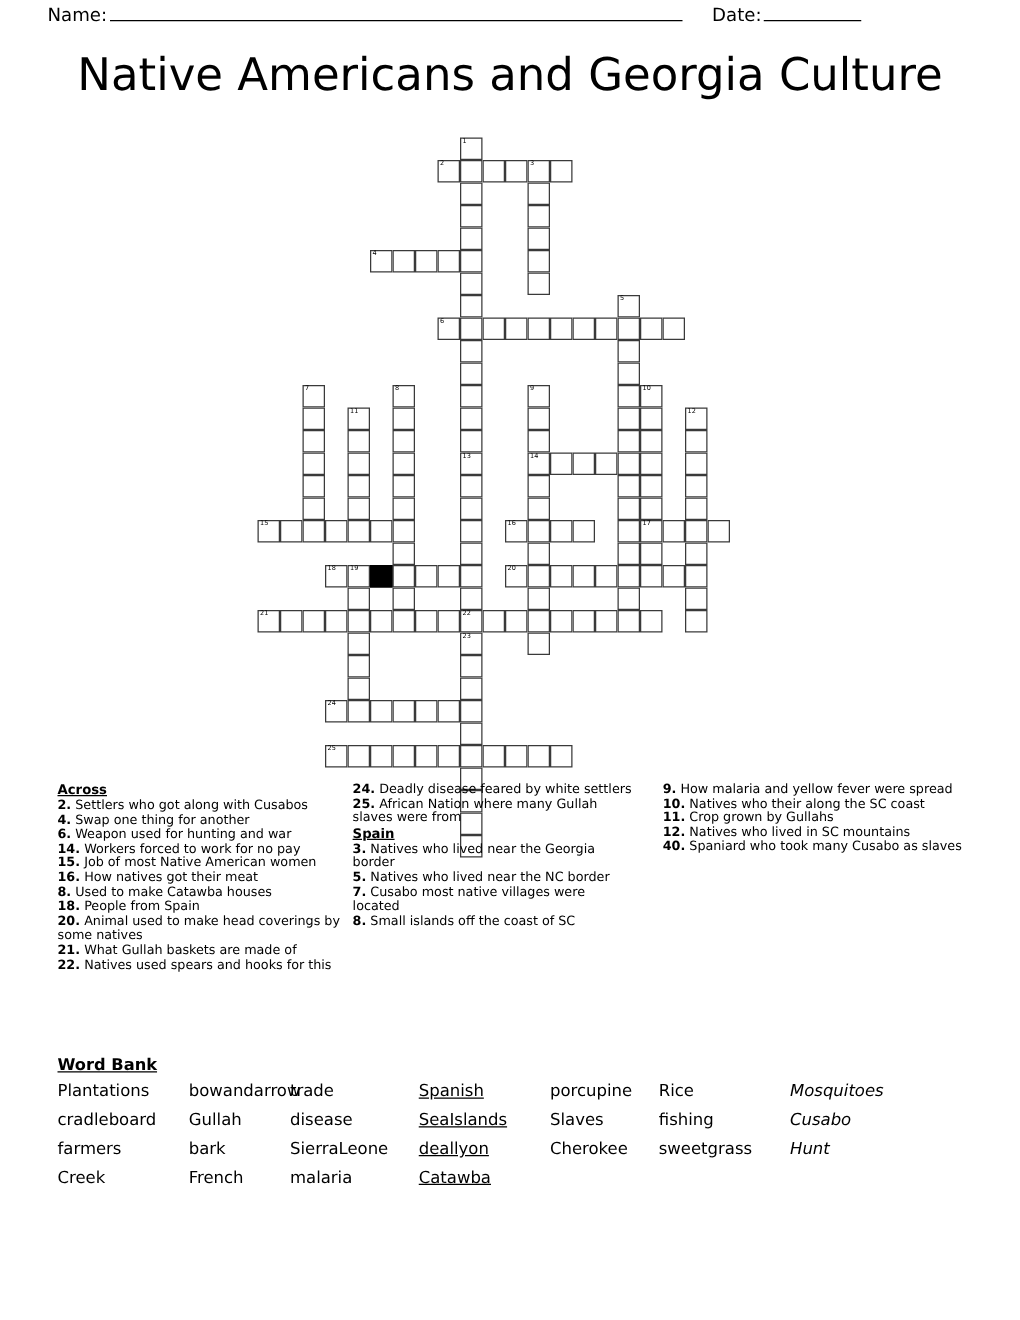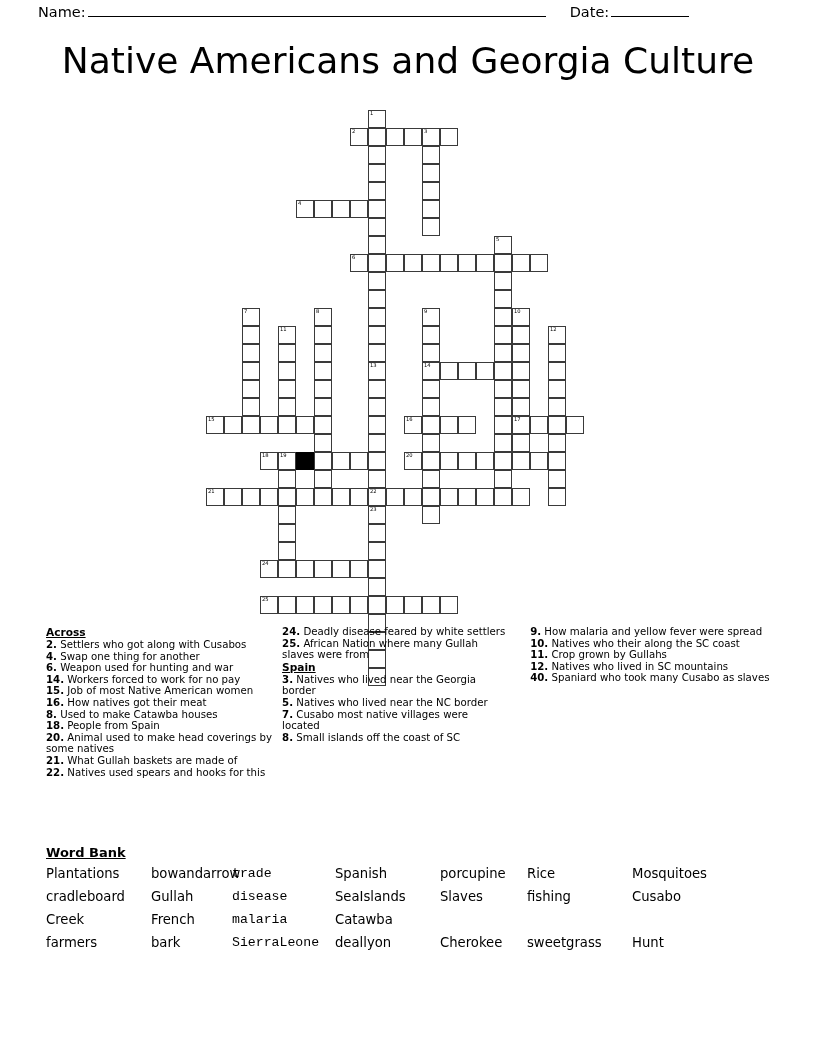--- a/index.html
+++ b/index.html
@@ -92,25 +92,25 @@
   #wordbank {
     position: absolute;
     left: 46px; top: 866px;
     width: 730px;
     font-size: 13.2px;
   }
   .wb-row { display: flex; height: 23px; align-items: flex-start; }
   .wb-item { flex: 0 0 auto; }
   .wb-item.c0 { width: 105px; }
   .wb-item.c1 { width: 81px; }
-  .wb-item.c2 { width: 103px; font-family: Liberation Mono, monospace; }
-  .wb-item.c3 { width: 105px; }
+  .wb-item.c2 { width: 103px; }
+  .wb-item.c3 { width: 105px; text-decoration: underline; }
   .wb-item.c4 { width: 87px; }
   .wb-item.c5 { width: 105px; }
-  .wb-item.c6 { width: 100px; }
+  .wb-item.c6 { width: 100px; font-style: italic; }
 </style>
 </head>
 <body>
 
 <div class="name-row">
   <span class="name-label">Name:</span>
   <span class="rule name-rule"></span>
   <span class="date-label">Date:</span>
   <span class="rule date-rule"></span>
 </div>
@@ -398,30 +398,30 @@
     <div class="wb-row">
       <span class="wb-item c0">cradleboard</span>
       <span class="wb-item c1">Gullah</span>
       <span class="wb-item c2">disease</span>
       <span class="wb-item c3">SeaIslands</span>
       <span class="wb-item c4">Slaves</span>
       <span class="wb-item c5">fishing</span>
       <span class="wb-item c6">Cusabo</span>
     </div>
     <div class="wb-row">
+      <span class="wb-item c0">farmers</span>
+      <span class="wb-item c1">bark</span>
+      <span class="wb-item c2">SierraLeone</span>
+      <span class="wb-item c3">deallyon</span>
+      <span class="wb-item c4">Cherokee</span>
+      <span class="wb-item c5">sweetgrass</span>
+      <span class="wb-item c6">Hunt</span>
+    </div>
+    <div class="wb-row">
       <span class="wb-item c0">Creek</span>
       <span class="wb-item c1">French</span>
       <span class="wb-item c2">malaria</span>
       <span class="wb-item c3">Catawba</span>
       <span class="wb-item c4"></span>
       <span class="wb-item c5"></span>
       <span class="wb-item c6"></span>
     </div>
-    <div class="wb-row">
-      <span class="wb-item c0">farmers</span>
-      <span class="wb-item c1">bark</span>
-      <span class="wb-item c2">SierraLeone</span>
-      <span class="wb-item c3">deallyon</span>
-      <span class="wb-item c4">Cherokee</span>
-      <span class="wb-item c5">sweetgrass</span>
-      <span class="wb-item c6">Hunt</span>
-    </div>
   </div>
 
 </body></html>

